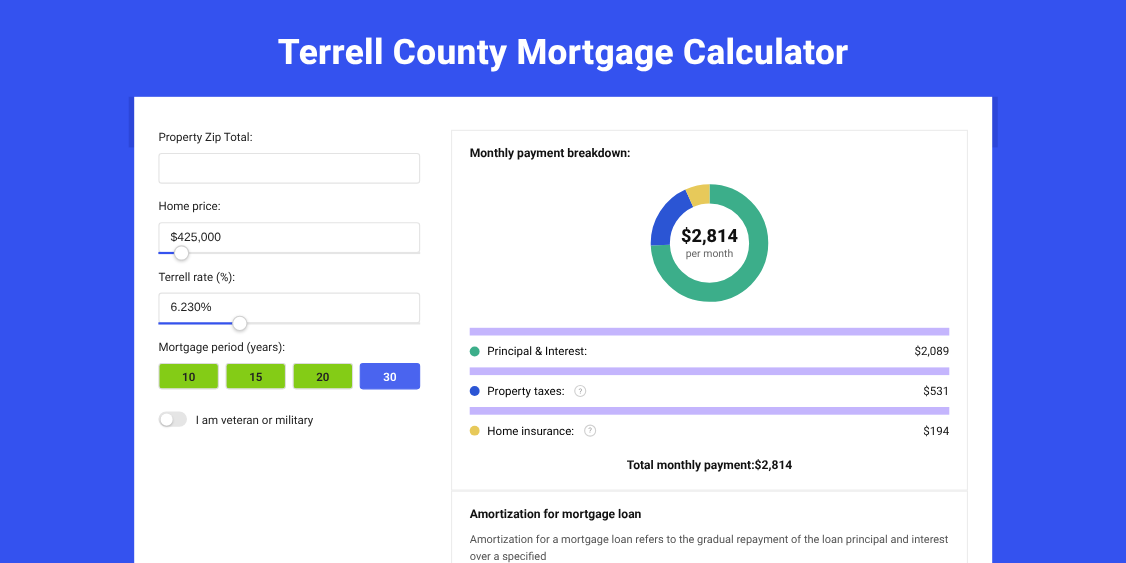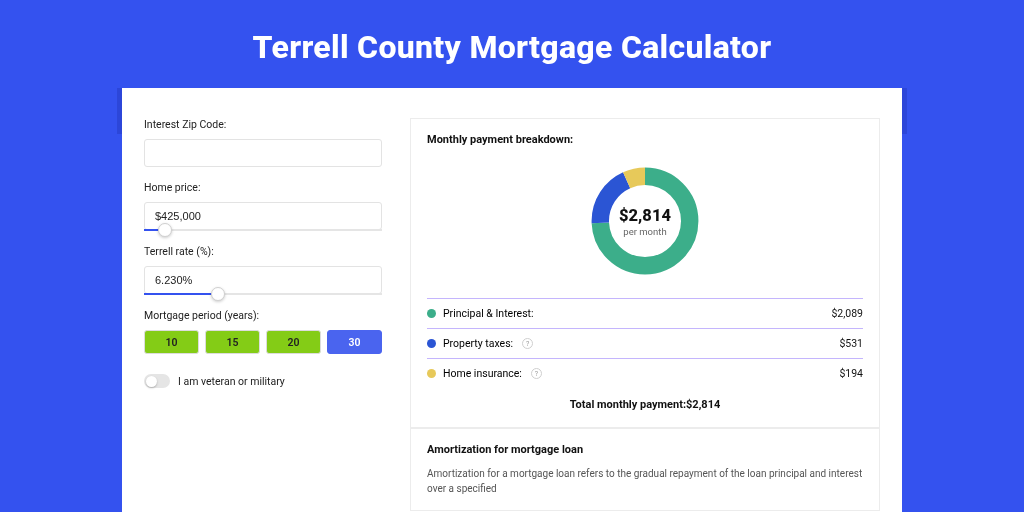--- a/index.html
+++ b/index.html
@@ -27,21 +27,21 @@
   .toggle::after { content: ""; position: absolute; left: 1.5px; top: 1.5px; width: 11px; height: 11px; border-radius: 50%; background: #fff; box-shadow: 0 1px 2px rgba(0,0,0,.25); }
   .toggle-label { font-size: 10.5px; color: #222; }
   .panel { border: 1px solid #ececec; border-radius: 0; padding: 14px 16px; margin-bottom: 0; }
   .panel-title { font-size: 11px; font-weight: 700; color: #111; margin-bottom: 10px; }
   .donut-wrap { display: flex; justify-content: center; padding: 6px 0 18px; }
   .donut { position: relative; width: 118px; height: 118px; }
   .donut svg { width: 118px; height: 118px; transform: rotate(-90deg); }
   .donut-center { position: absolute; inset: 0; display: flex; flex-direction: column; align-items: center; justify-content: center; }
   .donut-amount { font-weight: 800; font-size: 16.5px; color: #111; }
   .donut-sub { font-size: 9.5px; color: #666; margin-top: 1px; }
-  .legend-row { display: flex; align-items: center; justify-content: space-between; padding: 8px 0; border-top: 1px solid #c4b5fd; font-size: 10.5px; }
+  .legend-row { display: flex; align-items: center; justify-content: space-between; padding: 8px 0; border-top: 7px solid #c4b5fd; font-size: 10.5px; }
   .legend-row:last-child { border-bottom: 1px solid #f1f1f1; }
   .legend-left { display: flex; align-items: center; gap: 7px; }
   .dot { width: 9px; height: 9px; border-radius: 50%; }
   .dot-green { background: #3cae8a; }
   .dot-blue { background: #2b55d4; }
   .dot-yellow { background: #e7c95a; }
   .legend-info { width: 11px; height: 11px; border: 1px solid #cfcfcf; border-radius: 50%; display: inline-flex; align-items: center; justify-content: center; font-size: 7px; color: #9a9a9a; margin-left: 2px; }
   .legend-val { font-weight: 400; color: #111; }
   .total-row { display: flex; justify-content: center; padding: 10px 0 2px; font-size: 11px; font-weight: 700; color: #111; }
   .amort-body { font-size: 10px; color: #555; line-height: 1.5; margin-top: 4px; }
@@ -49,21 +49,21 @@
 </head>
 <body>
 
 <h1 class="page-title">Terrell County Mortgage Calculator</h1>
 <div class="stripe"></div>
 
 <div class="card">
   <div class="col-left">
 
     <div class="field-group">
-      <div class="field-label">Interest Zip Code:</div>
+      <div class="field-label">Property Zip Total:</div>
       <input class="input" value="" style="">
     </div>
 
     <div class="field-group">
       <div class="field-label">Home price:</div>
       <input class="input" value="$425,000" style="">
       <div class="slider-track" style="--pct:9%;">
         <div class="slider-thumb"></div>
       </div>
     </div>

